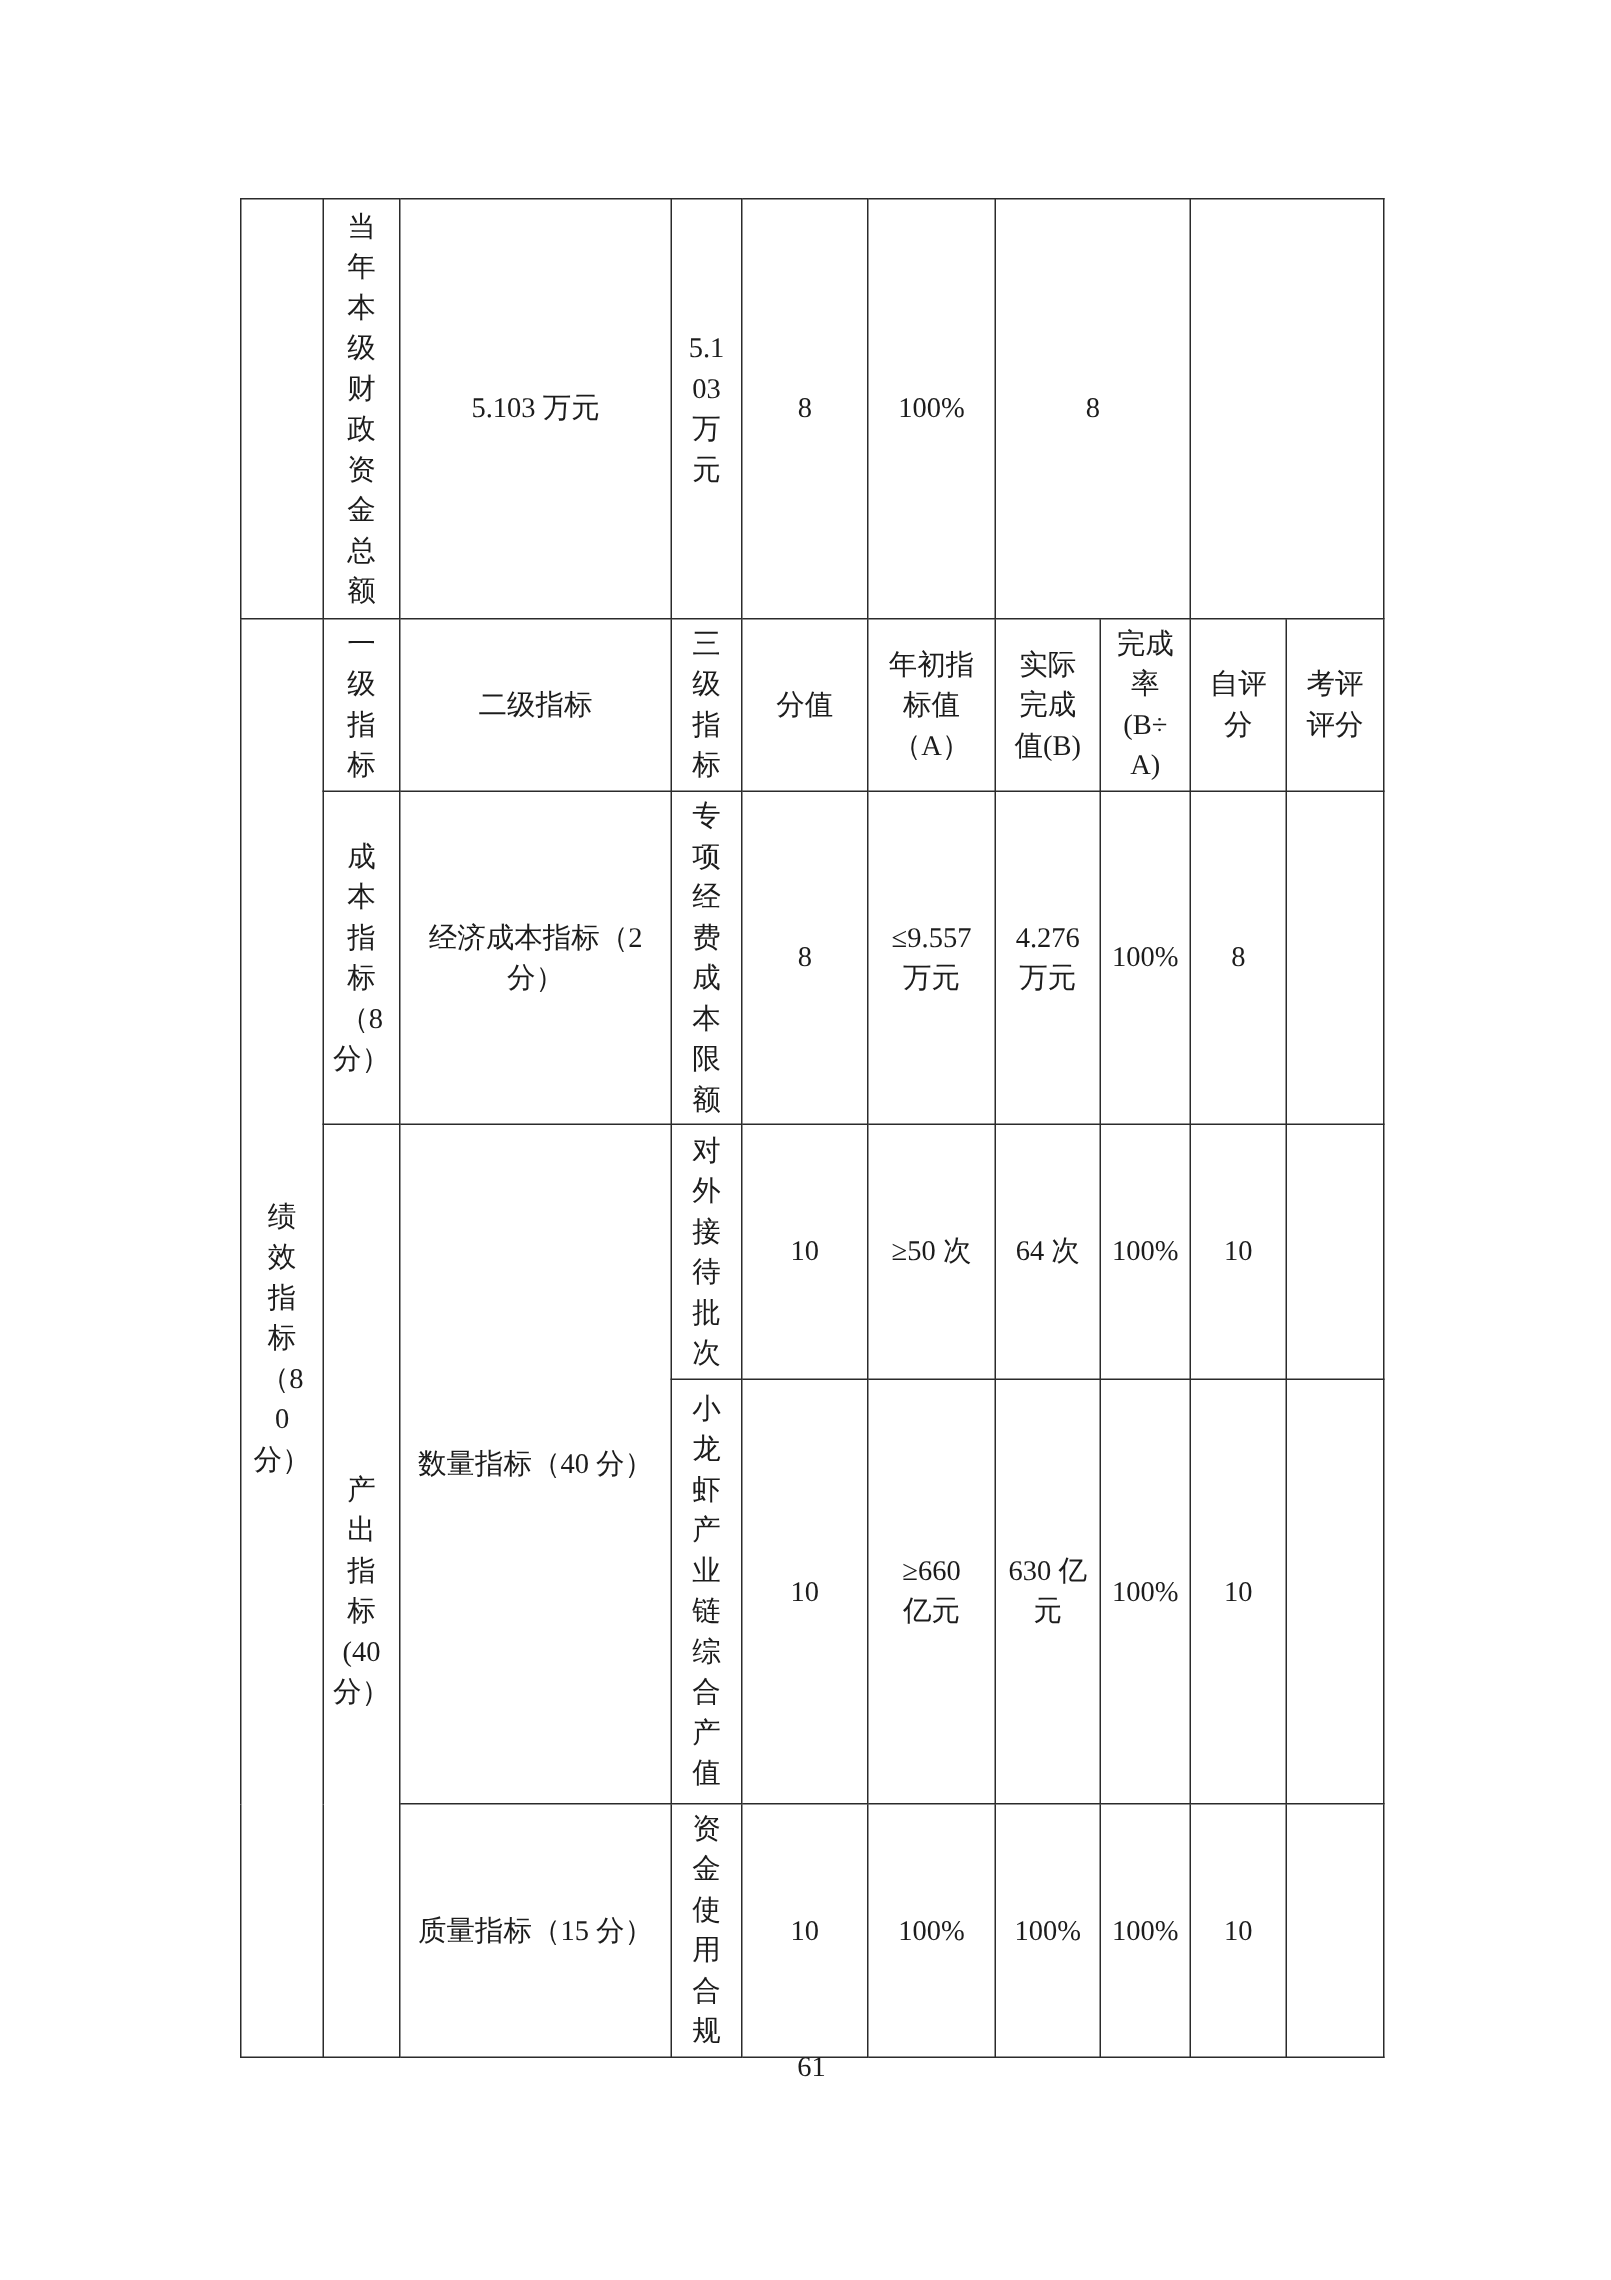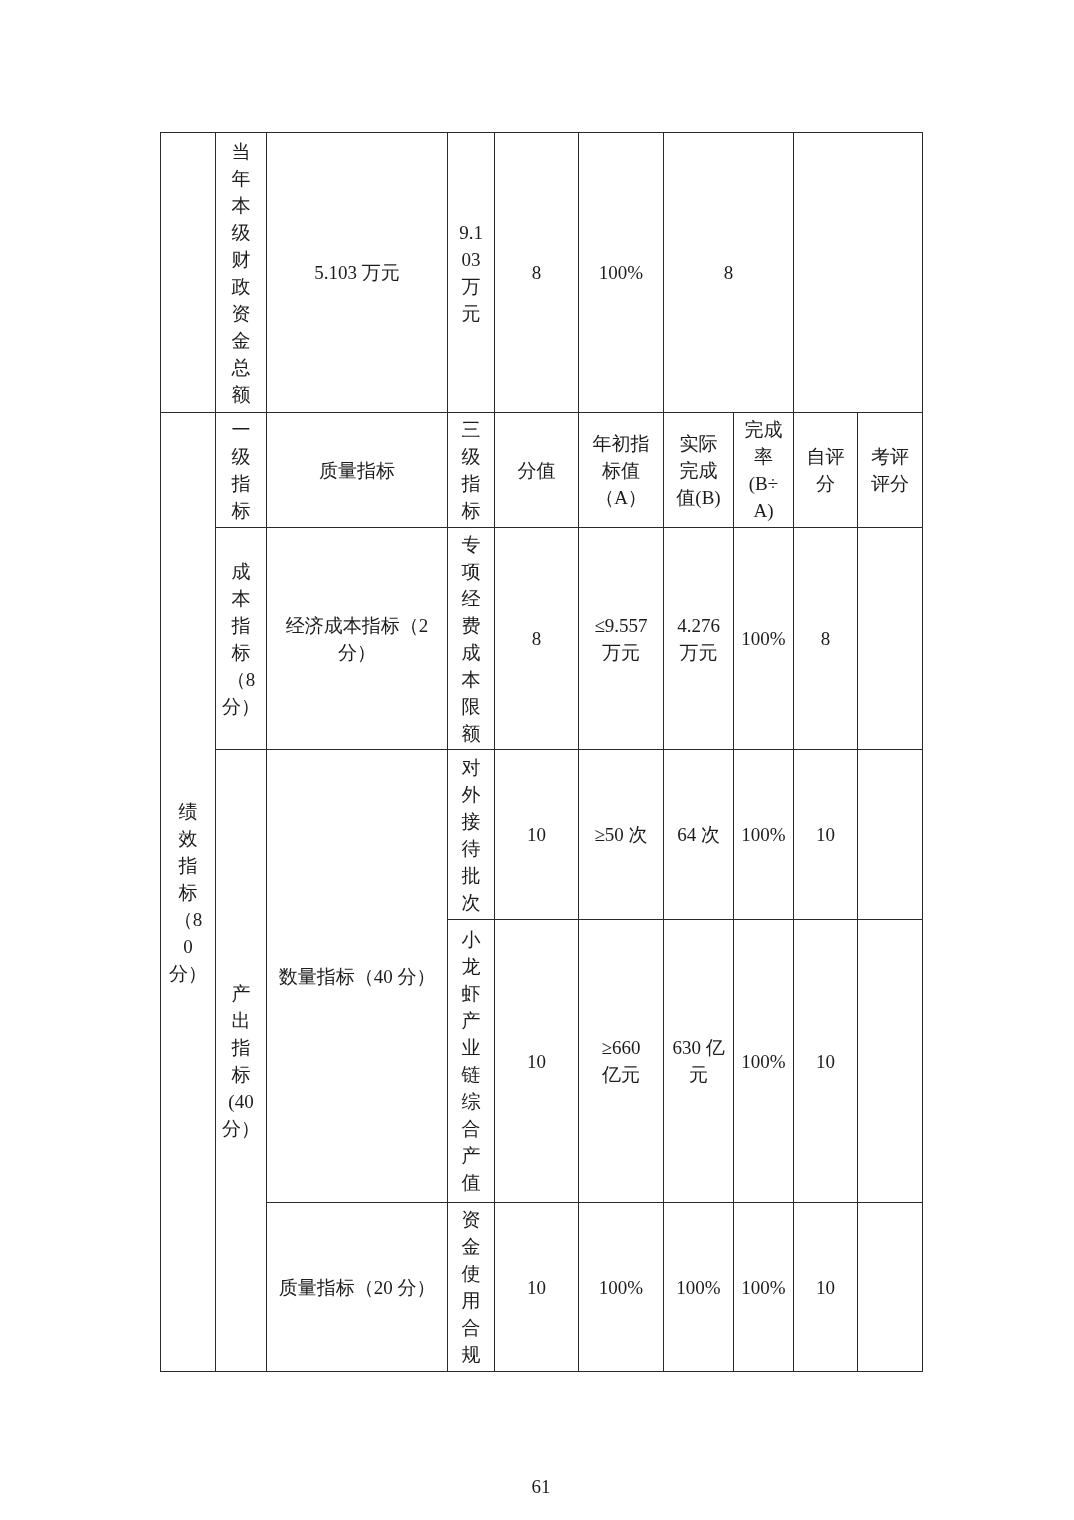--- a/index.html
+++ b/index.html
@@ -36,21 +36,21 @@
   tr.r-top  { height: 280px; }
   tr.r-head { height: 115px; }
   tr.r-cost { height: 222px; }
   tr.r-out1 { height: 170px; }
   tr.r-out2 { height: 283px; }
   tr.r-qual { height: 169px; }
   td.lh26 { line-height: 26px; }
   .page-num {
     position: absolute;
     left: 160px;
-    top: 1476px;
+    top: 1368px;
     width: 762px;
     text-align: center;
     font-size: 19px;
     color: #1c1c1c;
   }
 </style>
 </head>
 <body>
 
 <div class="page">
@@ -76,21 +76,21 @@
 年
 本
 级
 财
 政
 资
 金
 总
 额</td>
       <td>5.103 万元</td>
-      <td>9.1
+      <td>5.1
 03
 万
 元</td>
       <td>8</td>
       <td>100%</td>
       <td colspan="2">8</td>
       <td colspan="2"></td>
     </tr>
 
     <tr class="r-head">
@@ -98,21 +98,21 @@
 效
 指
 标
 （8
 0
 分）</td>
       <td>一
 级
 指
 标</td>
-      <td>质量指标</td>
+      <td>二级指标</td>
       <td>三
 级
 指
 标</td>
       <td>分值</td>
       <td>年初指
 标值（A）</td>
       <td>实际
 完成
 值(B)</td>
@@ -189,21 +189,21 @@
       <td>≥660
 亿元</td>
       <td>630 亿
 元</td>
       <td>100%</td>
       <td>10</td>
       <td></td>
     </tr>
 
     <tr class="r-qual">
-      <td>质量指标（20 分）</td>
+      <td>质量指标（15 分）</td>
       <td>资
 金
 使
 用
 合
 规</td>
       <td>10</td>
       <td>100%</td>
       <td>100%</td>
       <td>100%</td>

